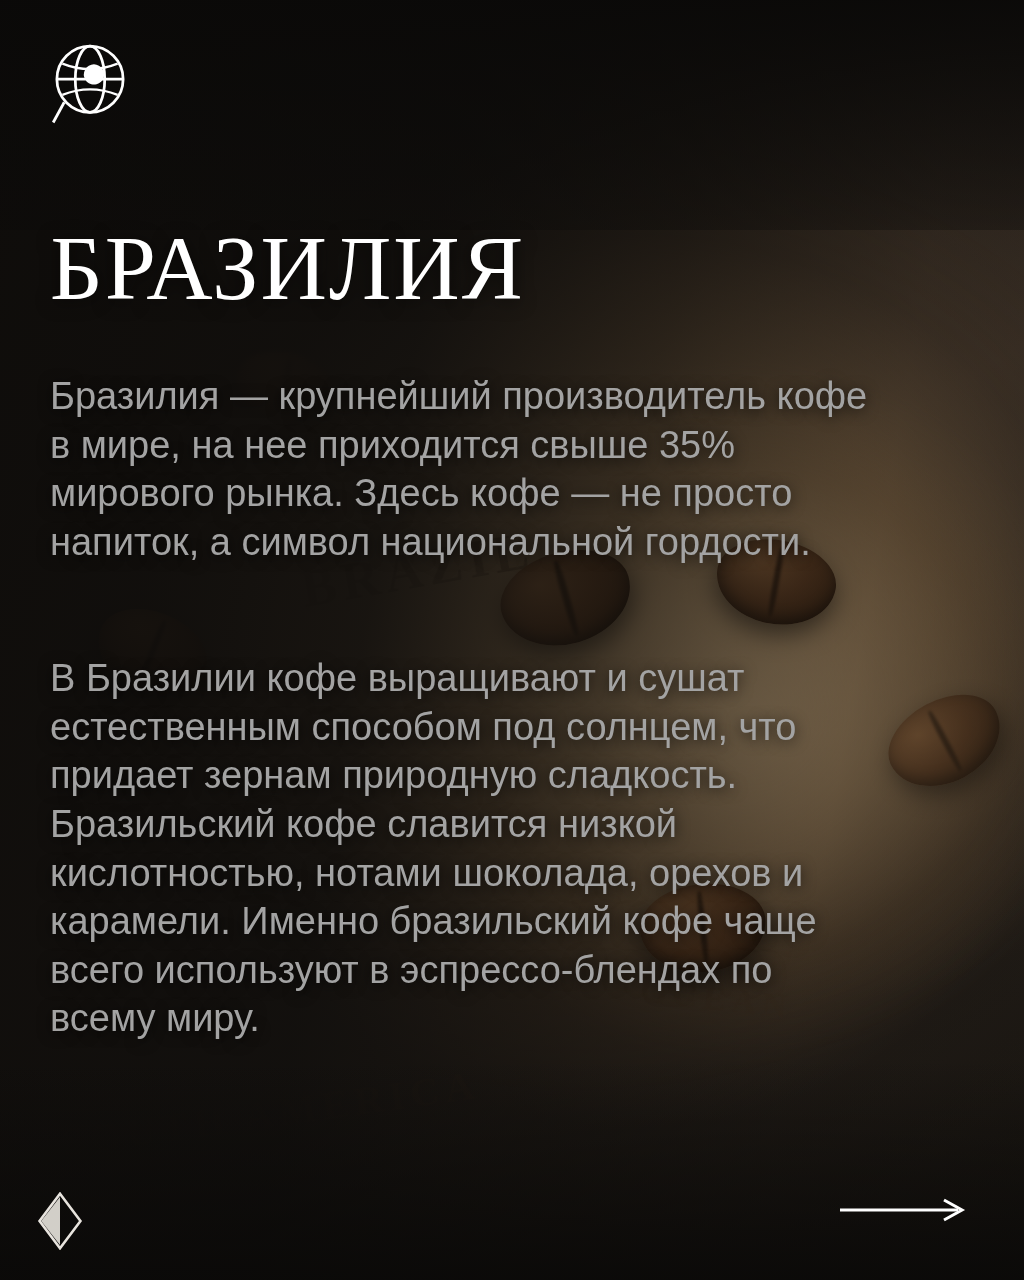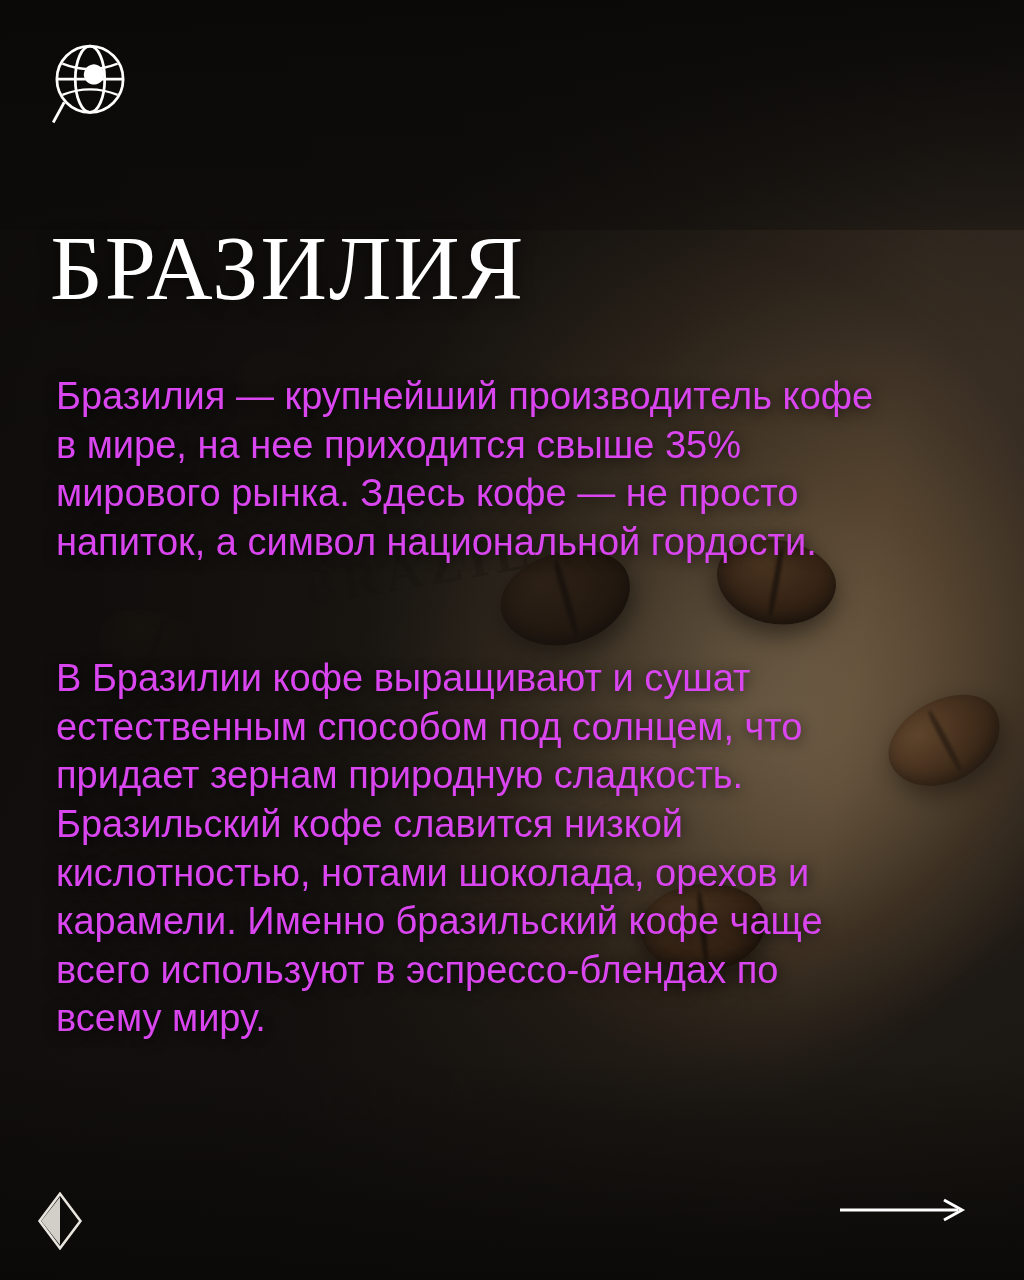--- a/index.html
+++ b/index.html
@@ -129,26 +129,26 @@
     font-family: "Liberation Serif", serif;
     font-weight: 400;
     font-size: 92px;
     line-height: 1.0;
     letter-spacing: 2px;
     color: #ffffff;
     text-shadow: 0 2px 18px rgba(0,0,0,0.6);
   }
   .para {
     position: absolute;
-    left: 56px;
+    left: 50px;
     width: 820px;
     margin: 0;
     font-size: 38px;
     line-height: 1.28;
-    color: #d946ef;
+    color: #a3a3a3;
     text-shadow: 0 2px 14px rgba(0,0,0,0.75);
   }
   .para-1 { top: 372px; }
   .para-2 { top: 654px; width: 800px; }
 
   .corner-mark {
     position: absolute;
     left: 34px;
     bottom: 30px;
     width: 52px;

